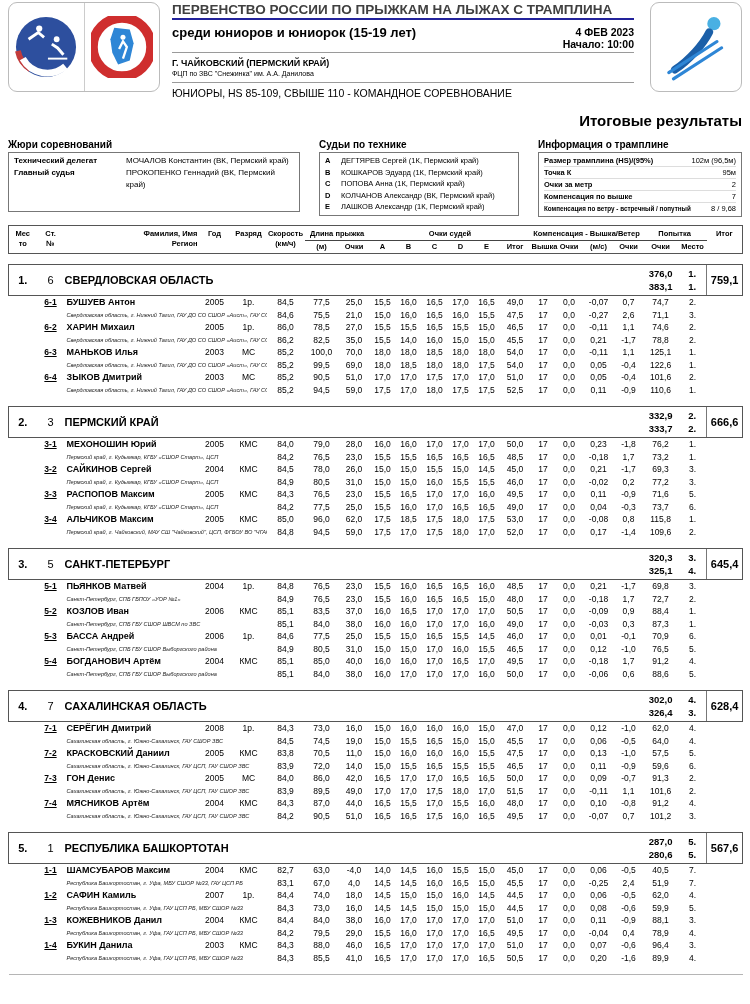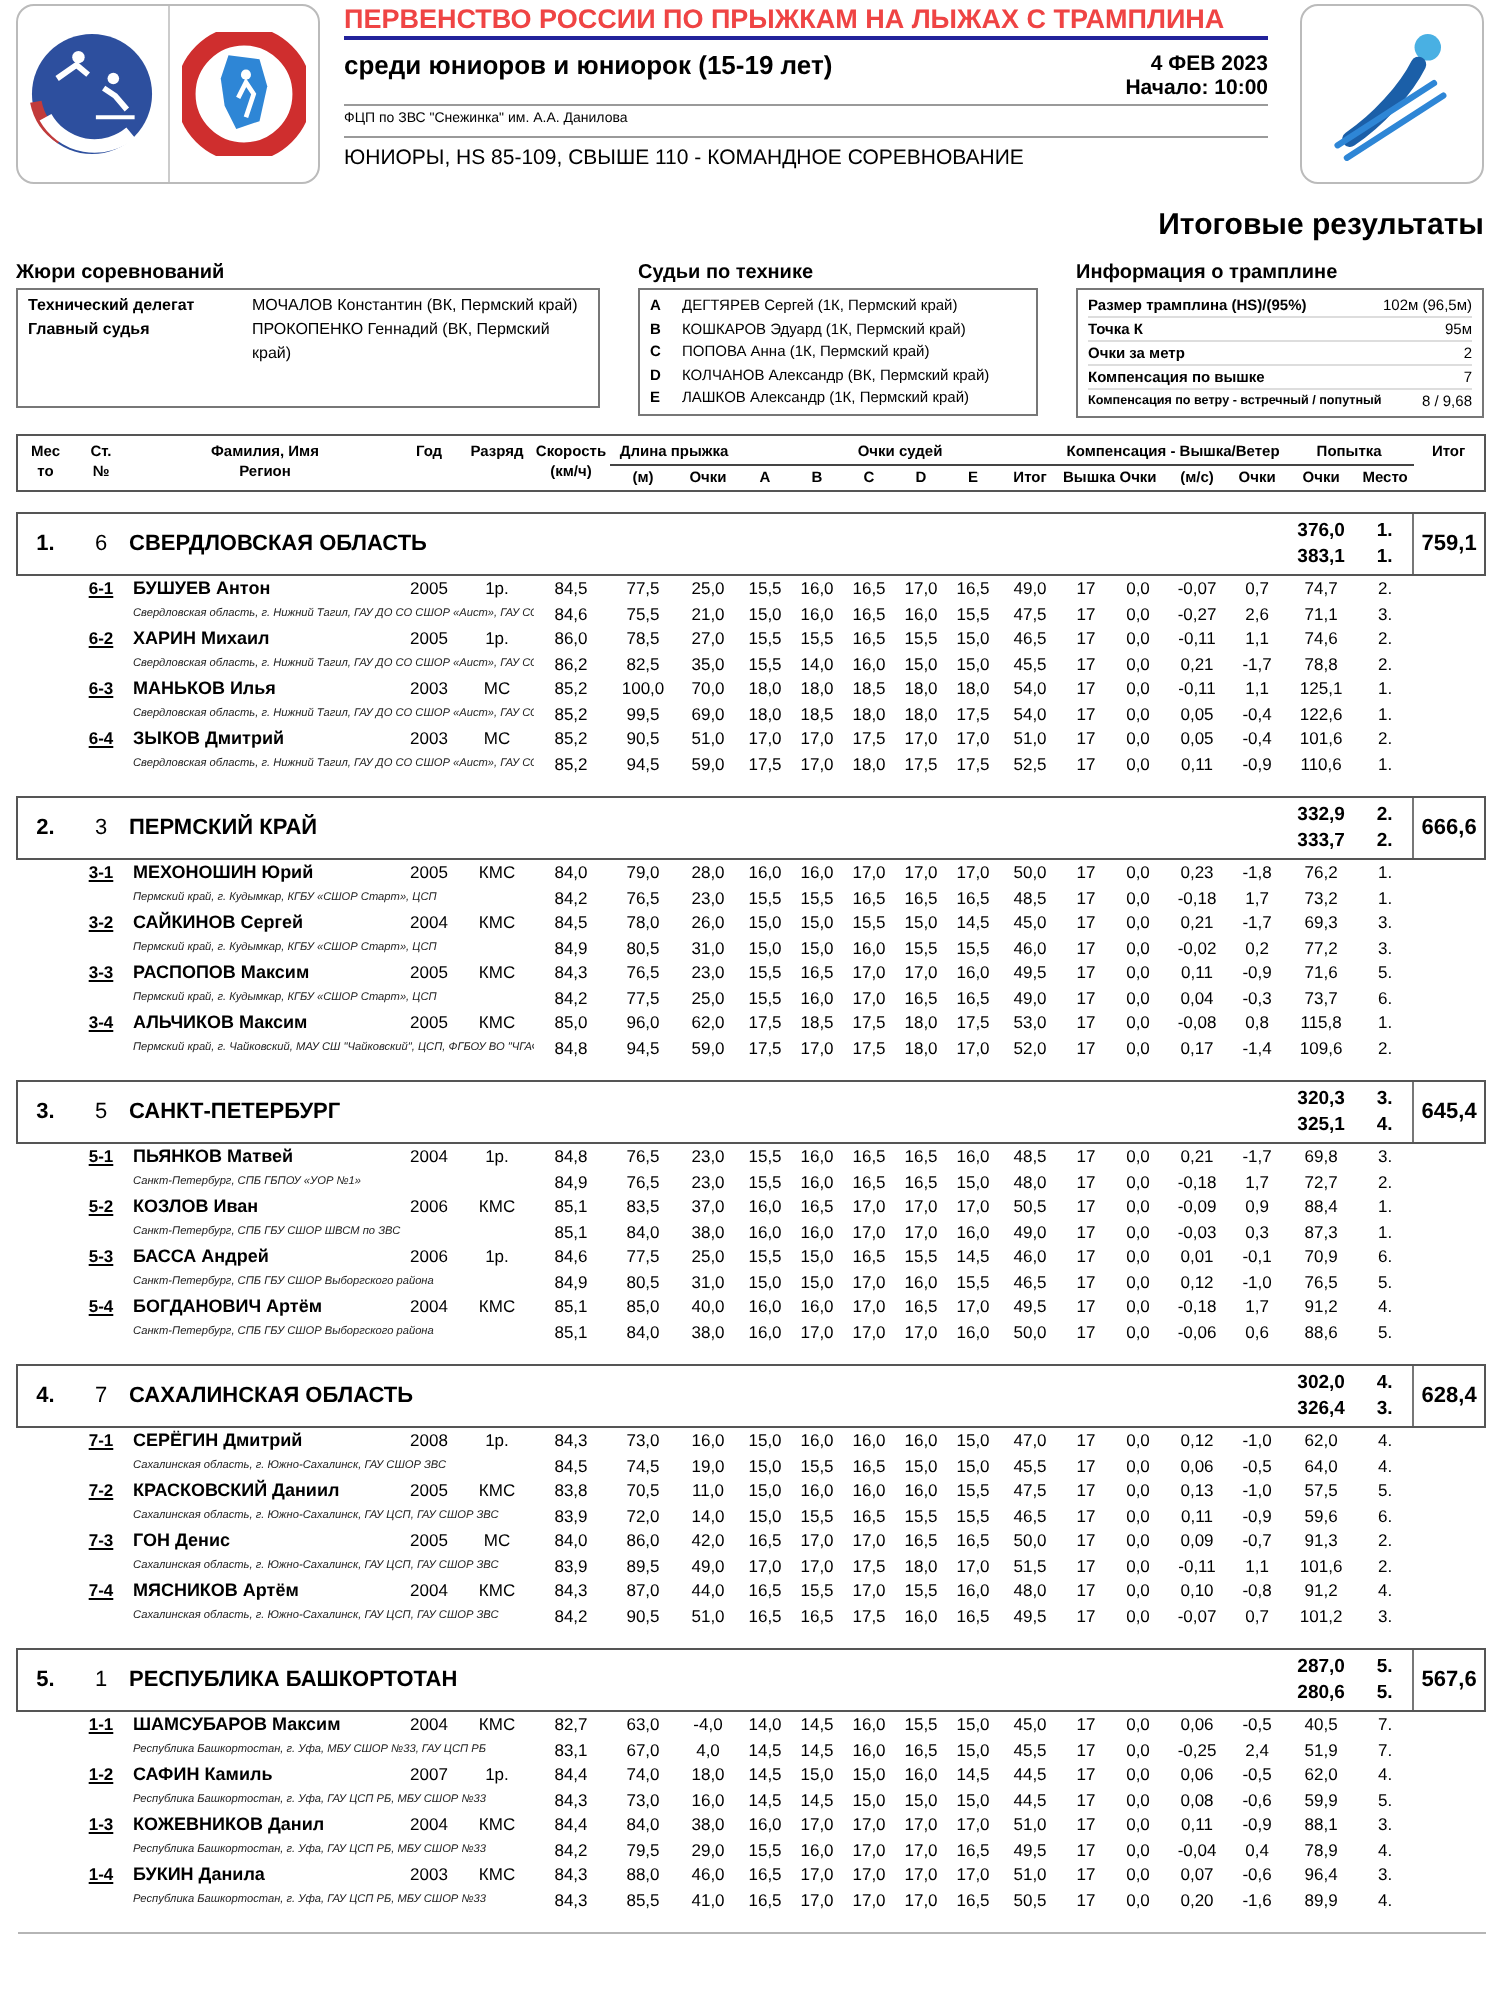--- a/index.html
+++ b/index.html
@@ -7,21 +7,21 @@
   .page{width:734px;padding:2px 8px 0 8px;}
 
   
   .top{display:flex;align-items:flex-start;}
   .logo-box{border:1px solid #bbb;border-radius:9px;background:#fff;display:flex;align-items:center;height:90px;box-sizing:border-box;}
   .logo-box.left{width:152px;}
   .logo-cell{width:75px;display:flex;justify-content:center;align-items:center;height:100%;}
   .logo-cell + .logo-cell{border-left:1px solid #ccc;}
   .logo-box.right{width:92px;justify-content:center;margin-left:6px;}
   .title-block{flex:1;padding:0 10px 0 12px;min-width:0;}
-  .doc-title{color:#ef4444;font-weight:bold;font-size:13.5px;line-height:15px;white-space:nowrap;}
+  .doc-title{color:#404040;font-weight:bold;font-size:13.5px;line-height:15px;white-space:nowrap;}
   .rule-navy{border-top:2.5px solid #22229b;margin:1px 0 3px 0;}
   .rule-gray{border-top:1px solid #9a9a9a;margin:2px 0;}
   .sub-row{display:flex;justify-content:space-between;align-items:flex-start;}
   .subtitle{font-weight:bold;font-size:13px;line-height:15px;padding-top:2px;}
   .date-block{text-align:right;font-weight:bold;font-size:10.5px;line-height:12px;padding-top:3px;}
   .venue-city{font-weight:bold;font-size:9px;line-height:11px;padding-top:3px;}
   .venue-fac{font-size:7px;line-height:9px;padding-bottom:2px;}
   .event-line{font-size:10.5px;line-height:13px;padding-top:2px;}
 
   .page-heading{text-align:right;font-size:15px;font-weight:bold;margin:12px 0 10px 0;}
@@ -46,21 +46,21 @@
   
   table.results{border-collapse:collapse;table-layout:fixed;width:734px;}
   .results th,.results td{padding:0;margin:0;}
   .results thead th{font-size:7.5px;font-weight:bold;line-height:9.5px;vertical-align:top;padding:3px 1px 2px 1px;white-space:nowrap;}
   .results thead tr:first-child th{border-top:1.5px solid #555;}
   .results thead tr:first-child th:first-child{border-left:1.5px solid #555;}
   .results thead tr:first-child th:last-child{border-right:1.5px solid #555;}
   .results thead th.vspan{border-bottom:1.5px solid #555;}
   .results thead tr.sub th{border-bottom:1.5px solid #555;padding-top:1px;}
   .results thead th.group{border-bottom:1px solid #444;padding-bottom:1px;}
-  .results thead th.left{text-align:center;padding-left:3px;}
+  .results thead th.left{text-align:right;padding-left:3px;}
   .results td{font-size:8.5px;text-align:center;line-height:12.5px;vertical-align:middle;}
   tr.spacer td{height:10px;}
   tr.cutline td{border-top:1.5px solid #b5b5b5;height:2px;}
 
   tr.team td{border-top:1.5px solid #555;border-bottom:1.5px solid #555;padding:2px 0;}
   tr.team td:first-child{border-left:1.5px solid #555;}
   tr.team td:last-child{border-right:1.5px solid #555;}
   td.tr-place{font-weight:bold;font-size:11px;}
   td.tr-bib{font-size:11px;}
   td.tr-name{text-align:left;font-weight:bold;font-size:11px;padding-left:2px;}
@@ -104,20 +104,21 @@
       <div class="doc-title">ПЕРВЕНСТВО РОССИИ ПО ПРЫЖКАМ НА ЛЫЖАХ С ТРАМПЛИНА</div>
       <div class="rule-navy"></div>
       <div class="sub-row">
         <div class="subtitle">среди юниоров и юниорок (15-19 лет)</div>
         <div class="date-block">
           <div>4 ФЕВ 2023</div>
           <div>Начало: 10:00</div>
         </div>
       </div>
       <div class="rule-gray"></div>
+      <div class="venue-city">Г. ЧАЙКОВСКИЙ (ПЕРМСКИЙ КРАЙ)</div>
       <div class="venue-fac">ФЦП по ЗВС "Снежинка" им. А.А. Данилова</div>
       <div class="rule-gray"></div>
       <div class="event-line">ЮНИОРЫ, HS 85-109, СВЫШЕ 110 - КОМАНДНОЕ СОРЕВНОВАНИЕ</div>
     </div>
 
     <div class="logo-box right">
       <svg width="70" height="74" viewBox="0 0 90 90">
         <circle cx="68" cy="15" r="8.5" fill="#49b0e3"></circle>
         <path d="M18 74 C36 62 54 42 62 26" stroke="#1b5fa8" stroke-width="10" fill="none" stroke-linecap="round"></path>
         <path d="M10 78 L72 38" stroke="#2e86d6" stroke-width="4" stroke-linecap="round"></path>

